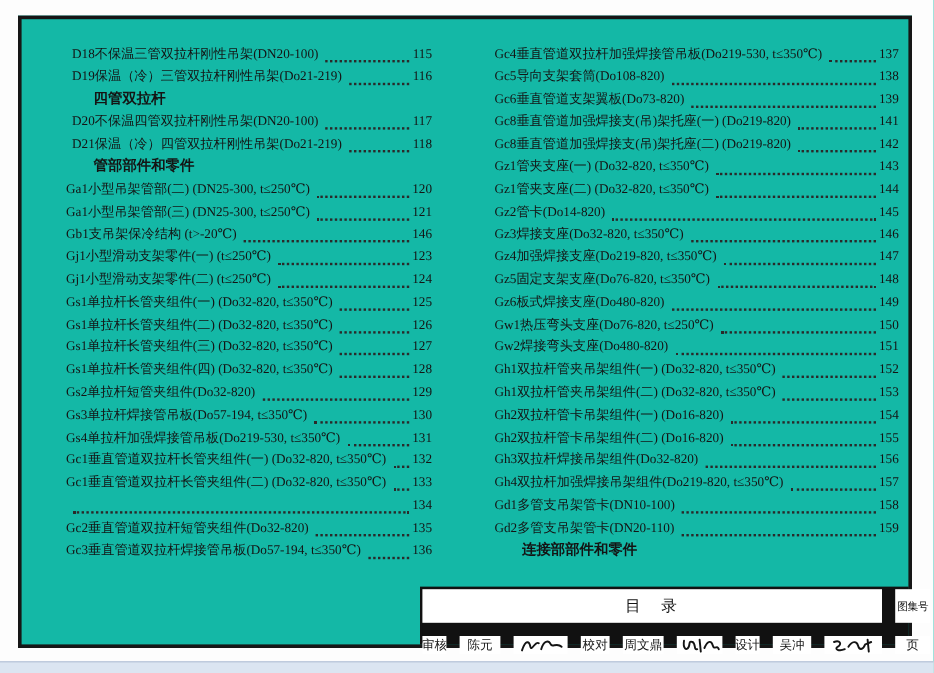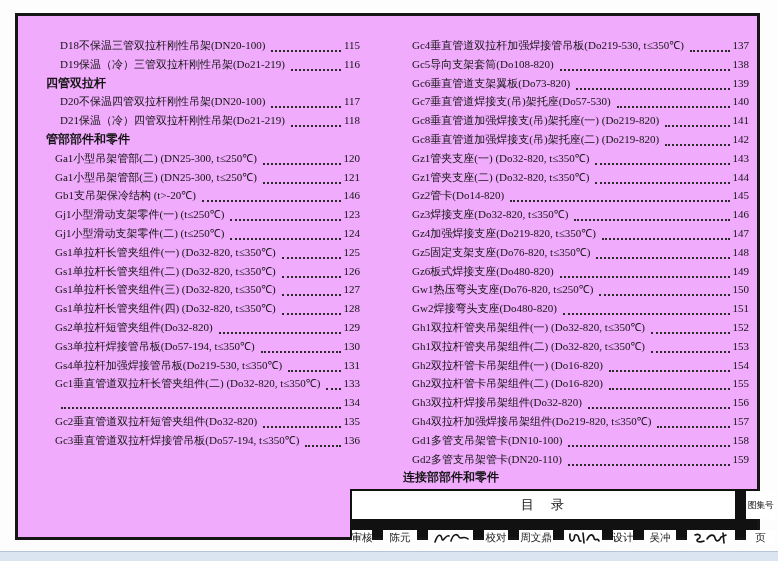--- a/index.html
+++ b/index.html
@@ -4,31 +4,31 @@
 <style>
   html,body{margin:0;padding:0;}
   body{
     width:778px;height:561px;position:relative;overflow:hidden;
     background:#fdfdfd;
     font-family:"Liberation Serif","DejaVu Serif",serif;
     color:#141414;
   }
   .page{
     position:absolute;left:15px;top:13px;width:745px;height:527px;
-    box-sizing:border-box;border:3px solid #161616;background:#f0abfc;
+    box-sizing:border-box;border:3px solid #161616;background:#14b8a6;
   }
   .col{position:absolute;top:20px;font-size:11px;line-height:18.8px;}
   .col-left{left:28px;width:314px;}
   .col-right{left:385px;width:346px;}
   .trow{display:flex;height:18.8px;white-space:pre;}
   .trow .ttext{line-height:18.8px;}
   .tleader{flex:1 1 auto;height:14px;border-bottom:2px dotted #2a2a2a;margin:0 3px 0 6px;min-width:8px;}
   .tpage{line-height:18.8px;}
-  .thead{font-weight:bold;font-size:12px;font-family:Liberation Serif, serif;}
-  .ind1{padding-left:9px;font-family:Liberation Serif, serif;}
+  .thead{font-weight:bold;font-size:12px;font-family:Liberation Mono, monospace;margin-left:32px;}
+  .ind1{padding-left:9px;}
   .ind2{padding-left:14px;}
   .titleblock{
     position:absolute;left:332px;top:473px;width:407px;height:48px;
     box-sizing:border-box;border:2px solid #111;background:#111;
     display:grid;
     grid-template-columns:20px 34px 45px 24px 34px 38px 20px 32px 48px 29px 1fr;
     grid-template-rows:28px 15px;
     gap:11px;
   }
   .tb-cell{
@@ -61,30 +61,30 @@
       <div class="trow ind1"><span class="ttext">Gb1支吊架保冷结构 (t&gt;-20℃)</span><span class="tleader"></span><span class="tpage">146</span></div>
       <div class="trow ind1"><span class="ttext">Gj1小型滑动支架零件(一) (t≤250℃)</span><span class="tleader"></span><span class="tpage">123</span></div>
       <div class="trow ind1"><span class="ttext">Gj1小型滑动支架零件(二) (t≤250℃)</span><span class="tleader"></span><span class="tpage">124</span></div>
       <div class="trow ind1"><span class="ttext">Gs1单拉杆长管夹组件(一) (Do32-820, t≤350℃)</span><span class="tleader"></span><span class="tpage">125</span></div>
       <div class="trow ind1"><span class="ttext">Gs1单拉杆长管夹组件(二) (Do32-820, t≤350℃)</span><span class="tleader"></span><span class="tpage">126</span></div>
       <div class="trow ind1"><span class="ttext">Gs1单拉杆长管夹组件(三) (Do32-820, t≤350℃)</span><span class="tleader"></span><span class="tpage">127</span></div>
       <div class="trow ind1"><span class="ttext">Gs1单拉杆长管夹组件(四) (Do32-820, t≤350℃)</span><span class="tleader"></span><span class="tpage">128</span></div>
       <div class="trow ind1"><span class="ttext">Gs2单拉杆短管夹组件(Do32-820)</span><span class="tleader"></span><span class="tpage">129</span></div>
       <div class="trow ind1"><span class="ttext">Gs3单拉杆焊接管吊板(Do57-194, t≤350℃)</span><span class="tleader"></span><span class="tpage">130</span></div>
       <div class="trow ind1"><span class="ttext">Gs4单拉杆加强焊接管吊板(Do219-530, t≤350℃)</span><span class="tleader"></span><span class="tpage">131</span></div>
+      <div class="trow ind1"><span class="ttext">Gc1垂直管道双拉杆长管夹组件(一) (Do32-820, t≤350℃)</span><span class="tleader"></span><span class="tpage">132</span></div>
       <div class="trow ind1"><span class="ttext">Gc1垂直管道双拉杆长管夹组件(二) (Do32-820, t≤350℃)</span><span class="tleader"></span><span class="tpage">133</span></div>
       <div class="trow ind1"><span class="tleader"></span><span class="tpage">134</span></div>
       <div class="trow ind1"><span class="ttext">Gc2垂直管道双拉杆短管夹组件(Do32-820)</span><span class="tleader"></span><span class="tpage">135</span></div>
       <div class="trow ind1"><span class="ttext">Gc3垂直管道双拉杆焊接管吊板(Do57-194, t≤350℃)</span><span class="tleader"></span><span class="tpage">136</span></div>
     </div>
   <div class="col col-right">
       <div class="trow ind1"><span class="ttext">Gc4垂直管道双拉杆加强焊接管吊板(Do219-530, t≤350℃)</span><span class="tleader"></span><span class="tpage">137</span></div>
       <div class="trow ind1"><span class="ttext">Gc5导向支架套筒(Do108-820)</span><span class="tleader"></span><span class="tpage">138</span></div>
       <div class="trow ind1"><span class="ttext">Gc6垂直管道支架翼板(Do73-820)</span><span class="tleader"></span><span class="tpage">139</span></div>
-      <div class="trow ind1"><span class="ttext">Gc7垂直管道焊接支(吊)架托座(Do57-530)</span><span class="tleader"></span><span class="tpage">140</span></div>
       <div class="trow ind1"><span class="ttext">Gc8垂直管道加强焊接支(吊)架托座(一) (Do219-820)</span><span class="tleader"></span><span class="tpage">141</span></div>
       <div class="trow ind1"><span class="ttext">Gc8垂直管道加强焊接支(吊)架托座(二) (Do219-820)</span><span class="tleader"></span><span class="tpage">142</span></div>
       <div class="trow ind1"><span class="ttext">Gz1管夹支座(一) (Do32-820, t≤350℃)</span><span class="tleader"></span><span class="tpage">143</span></div>
       <div class="trow ind1"><span class="ttext">Gz1管夹支座(二) (Do32-820, t≤350℃)</span><span class="tleader"></span><span class="tpage">144</span></div>
       <div class="trow ind1"><span class="ttext">Gz2管卡(Do14-820)</span><span class="tleader"></span><span class="tpage">145</span></div>
       <div class="trow ind1"><span class="ttext">Gz3焊接支座(Do32-820, t≤350℃)</span><span class="tleader"></span><span class="tpage">146</span></div>
       <div class="trow ind1"><span class="ttext">Gz4加强焊接支座(Do219-820, t≤350℃)</span><span class="tleader"></span><span class="tpage">147</span></div>
       <div class="trow ind1"><span class="ttext">Gz5固定支架支座(Do76-820, t≤350℃)</span><span class="tleader"></span><span class="tpage">148</span></div>
       <div class="trow ind1"><span class="ttext">Gz6板式焊接支座(Do480-820)</span><span class="tleader"></span><span class="tpage">149</span></div>
       <div class="trow ind1"><span class="ttext">Gw1热压弯头支座(Do76-820, t≤250℃)</span><span class="tleader"></span><span class="tpage">150</span></div>

